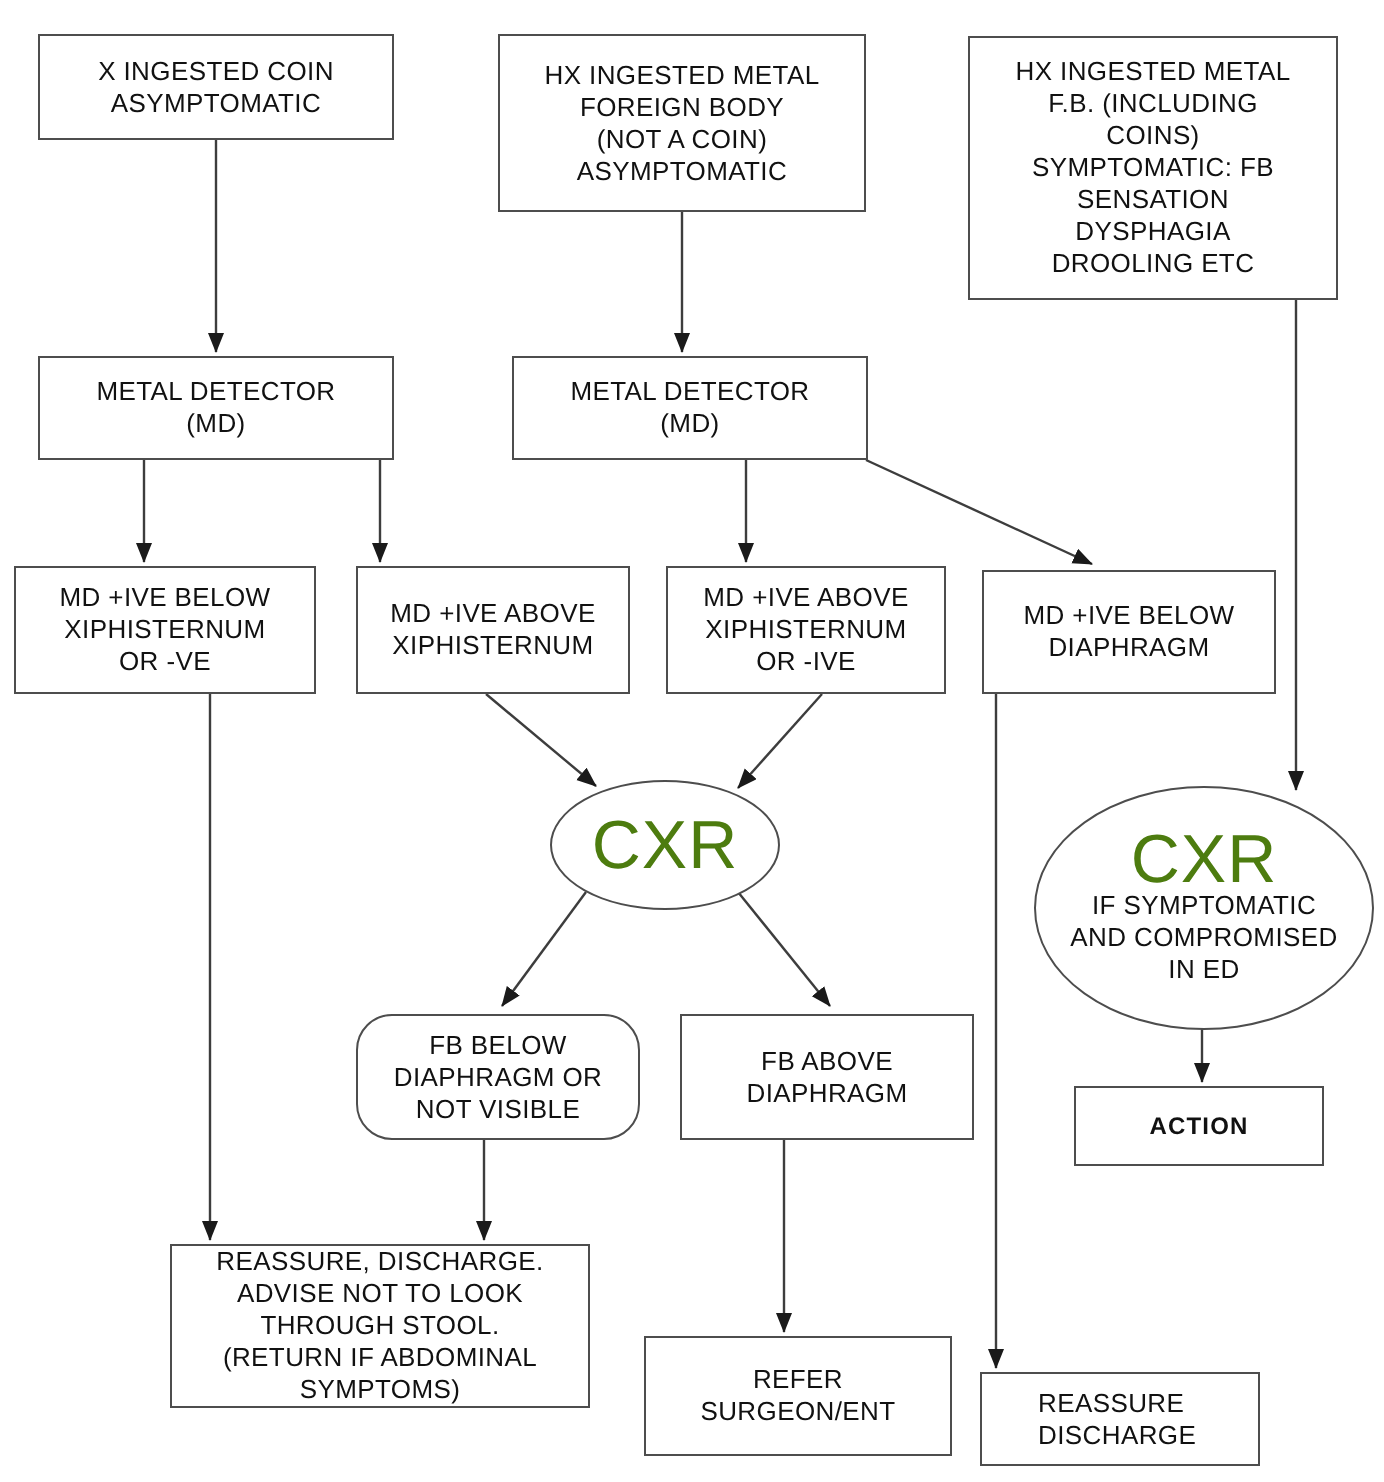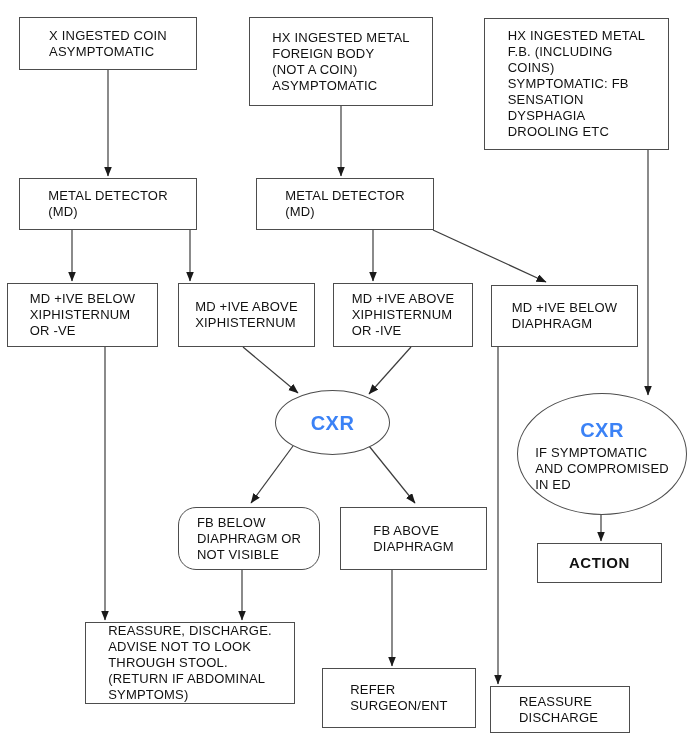--- a/index.html
+++ b/index.html
@@ -25,44 +25,44 @@
   }
   .node {
     position: absolute;
     box-sizing: border-box;
     background: #ffffff;
     border: 1px solid #4d4d4d;
     display: flex;
     flex-direction: column;
     align-items: center;
     justify-content: center;
-    text-align: left;
+    text-align: center;
     font-size: 13px;
     line-height: 16px;
     letter-spacing: 0.2px;
     padding: 2px;
   }
   .node .node-text {
     white-space: pre-line;
   }
   .node.ellipse {
     border-radius: 50%;
     border-color: #5a5a5a;
   }
   .node .node-title {
     display: block;
-    font-weight: bold;
-    font-size: 20px;
+    font-weight: normal;
+    font-size: 34px;
     line-height: 30px;
     letter-spacing: 0.5px;
-    color: #3b82f6;
+    color: #4d7c0f;
   }
   .node.bold .node-text {
     font-weight: bold;
-    font-size: 15px;
+    font-size: 12px;
     letter-spacing: 0.6px;
   }
   .node.align-left {
     align-items: flex-start;
     text-align: left;
     padding-left: 28px;
   }
 </style>
 </head>
 <body>

